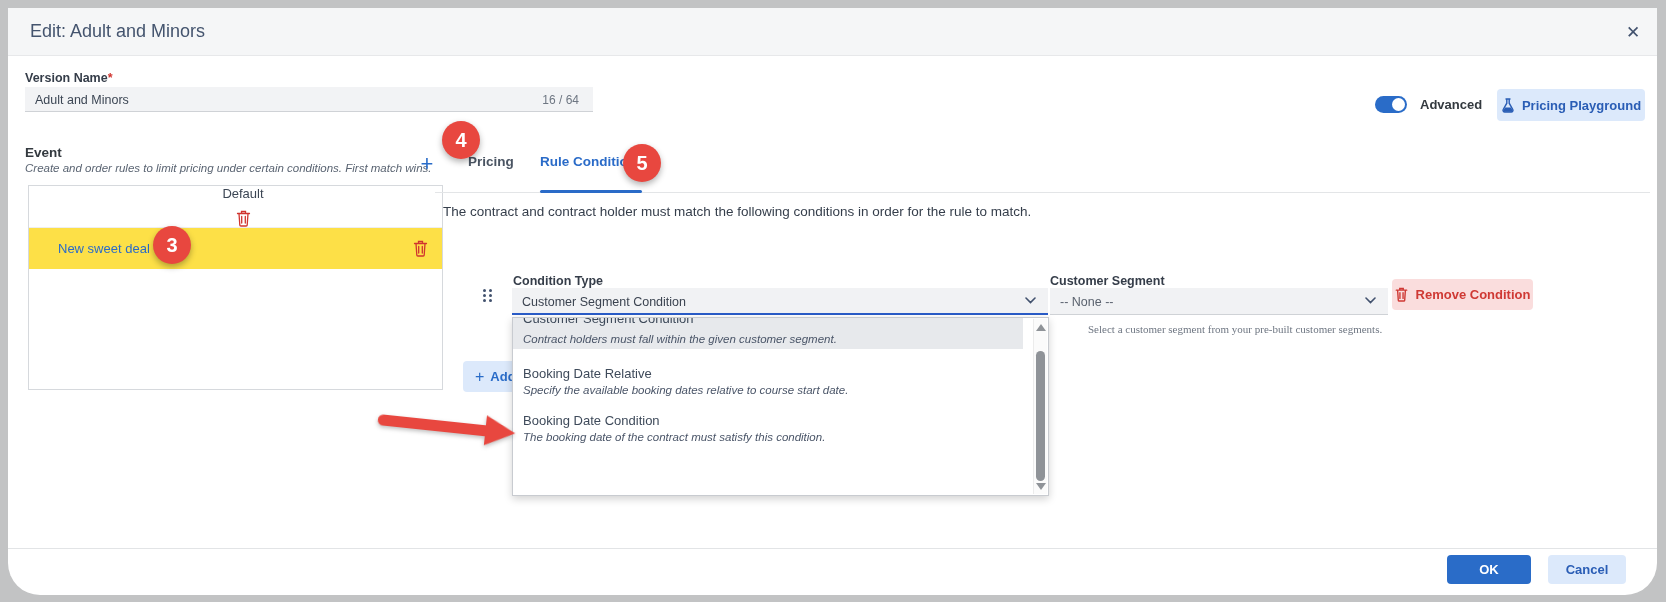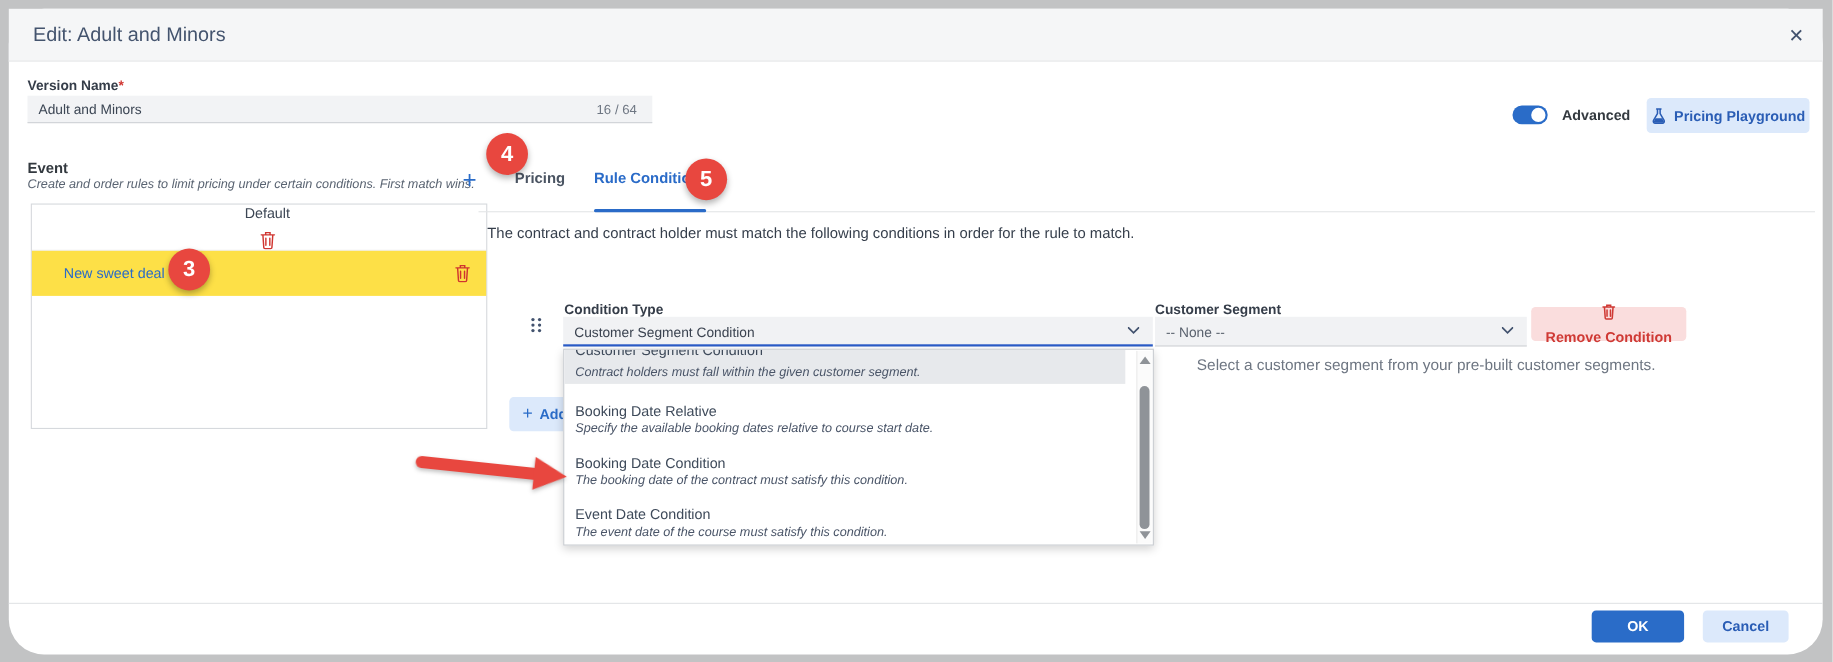--- a/index.html
+++ b/index.html
@@ -48,22 +48,22 @@
   .drag-handle { position:absolute; left:475px; top:281px; width:11px; height:17px; display:grid; grid-template-columns:3px 3px; grid-auto-rows:3px; gap:2px 3px; }
   .drag-handle i { background:#42526e; border-radius:50%; }
   .ct-label { position:absolute; left:505px; top:266px; }
   .select { background:#f1f2f4; position:absolute; height:27px; }
   .select .sel-value { position:absolute; left:10px; top:7px; font-size:12.5px; color:#3b4350; }
   .select .chev { position:absolute; right:12px; top:9px; }
   .ct-select { left:504px; top:280px; width:536px; border-bottom:2px solid #2a5cc8; }
   .cs-label { position:absolute; left:1042px; top:266px; }
   .cs-select { left:1042px; top:280px; width:338px; border-bottom:1px solid #cfd2d6; }
   .cs-select .sel-value { color:#5a626e; }
-  .cs-help { position:absolute; left:1080px; top:315px; font-size:14px; color:#6e7682; }
-  .remove-btn { position:absolute; left:1384px; top:271px; width:141px; height:31px; background:#fadddd; border-radius:4px; color:#cf3934; font-size:13px; font-weight:700; display:flex; align-items:center; justify-content:center; gap:8px; cursor:pointer;flex-direction:column; }
+  .cs-help { position:absolute; left:1080px; top:315px; font-size:11px; color:#6e7682;font-family:Liberation Serif, serif; }
+  .remove-btn { position:absolute; left:1384px; top:271px; width:141px; height:31px; background:#fadddd; border-radius:4px; color:#cf3934; font-size:13px; font-weight:700; display:flex; align-items:center; justify-content:center; gap:8px; cursor:pointer; }
 
   
   .add-cond-btn { position:absolute; left:455px; top:353px; width:130px; height:31px; background:#dce9fb; border-radius:4px; color:#2a6cc8; font-size:13px; font-weight:600; display:flex; align-items:center; padding-left:12px; gap:6px; z-index:1; white-space:nowrap; overflow:hidden; cursor:pointer; }
   .add-cond-btn .plus { font-size:16px; font-weight:400; }
 
   
   .dropdown { position:absolute; left:504px; top:309px; width:537px; height:179px; background:#fff; border:1px solid #c8cbd0; box-shadow:0 3px 8px rgba(0,0,0,.18); z-index:5; overflow:hidden; }
   .dd-option { position:absolute; left:0; width:510px; padding-left:10px; }
   .dd-title { font-size:13px; color:#3e4a5a; line-height:15px; }
   .dd-desc { font-size:11.5px; font-style:italic; color:#4a5568; line-height:13px; }
@@ -205,24 +205,20 @@
       <div class="dd-desc">Contract holders must fall within the given customer segment.</div>
     </div>
     <div class="dd-option dd-opt-2">
       <div class="dd-title">Booking Date Relative</div>
       <div class="dd-desc">Specify the available booking dates relative to course start date.</div>
     </div>
     <div class="dd-option dd-opt-3">
       <div class="dd-title">Booking Date Condition</div>
       <div class="dd-desc">The booking date of the contract must satisfy this condition.</div>
     </div>
-    <div class="dd-option dd-opt-4">
-      <div class="dd-title">Event Date Condition</div>
-      <div class="dd-desc">The event date of the course must satisfy this condition.</div>
-    </div>
     <div class="dd-scrollbar">
       <div class="dd-scroll-up"></div>
       <div class="dd-thumb"></div>
       <div class="dd-scroll-down"></div>
     </div>
   </div>
 
   <div class="footer-line"></div>
   <div class="btn ok-btn">OK</div>
   <div class="btn cancel-btn">Cancel</div>

